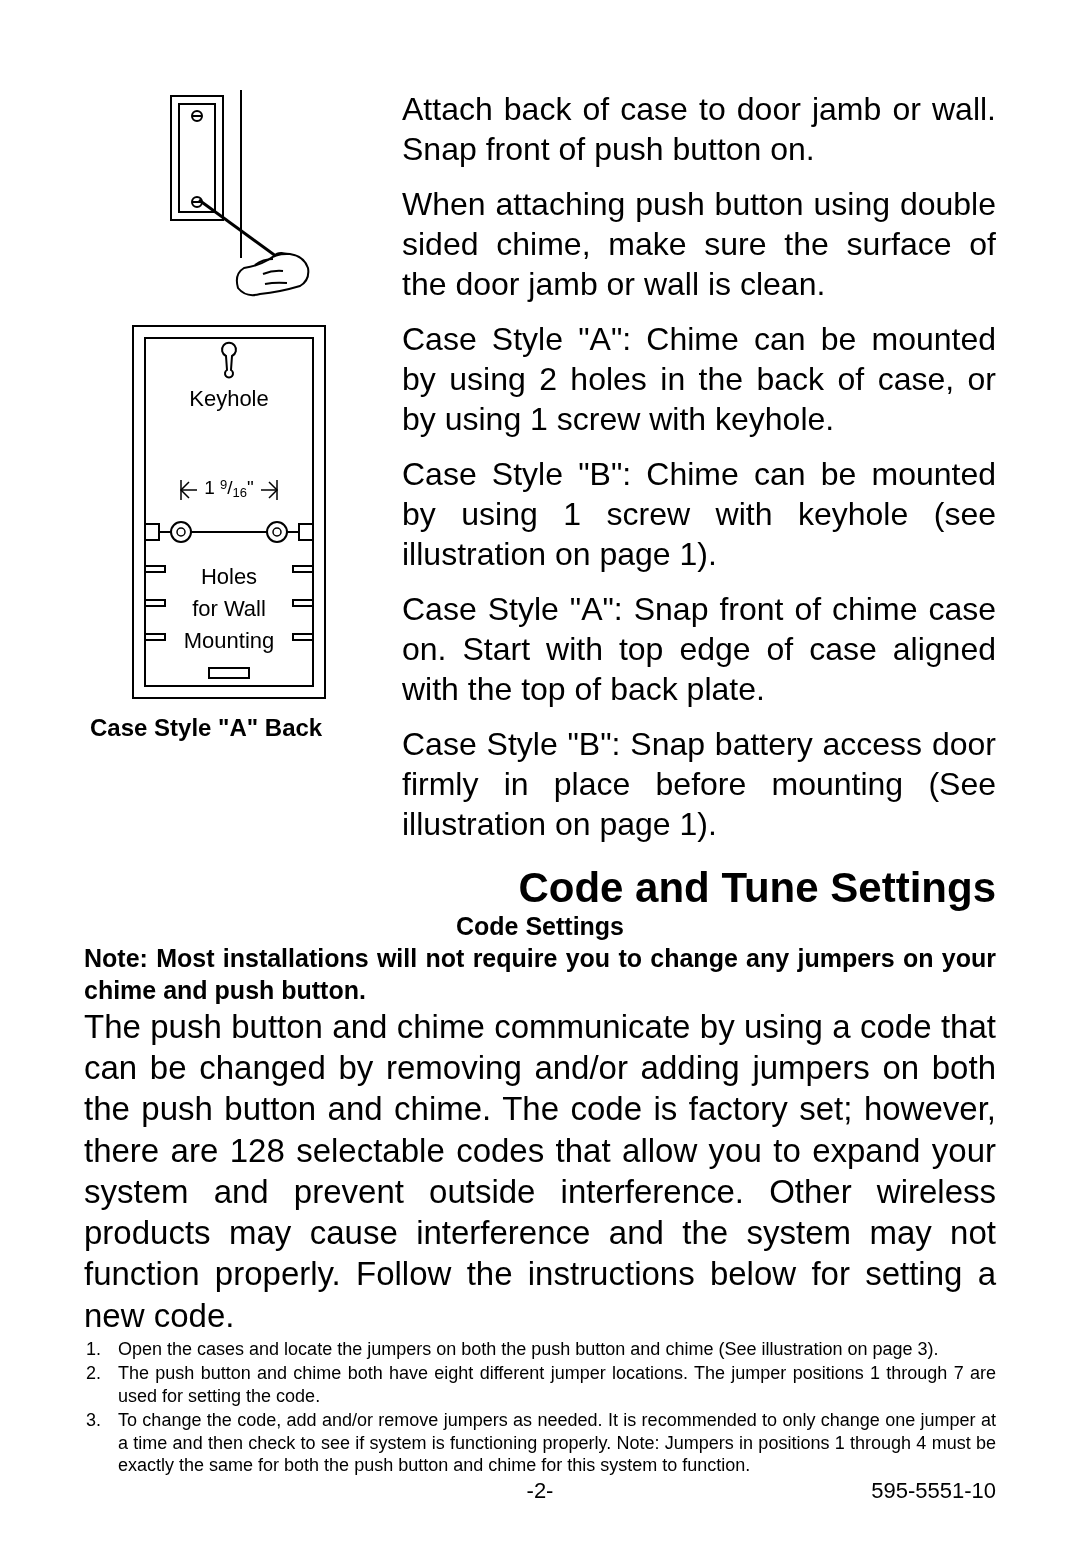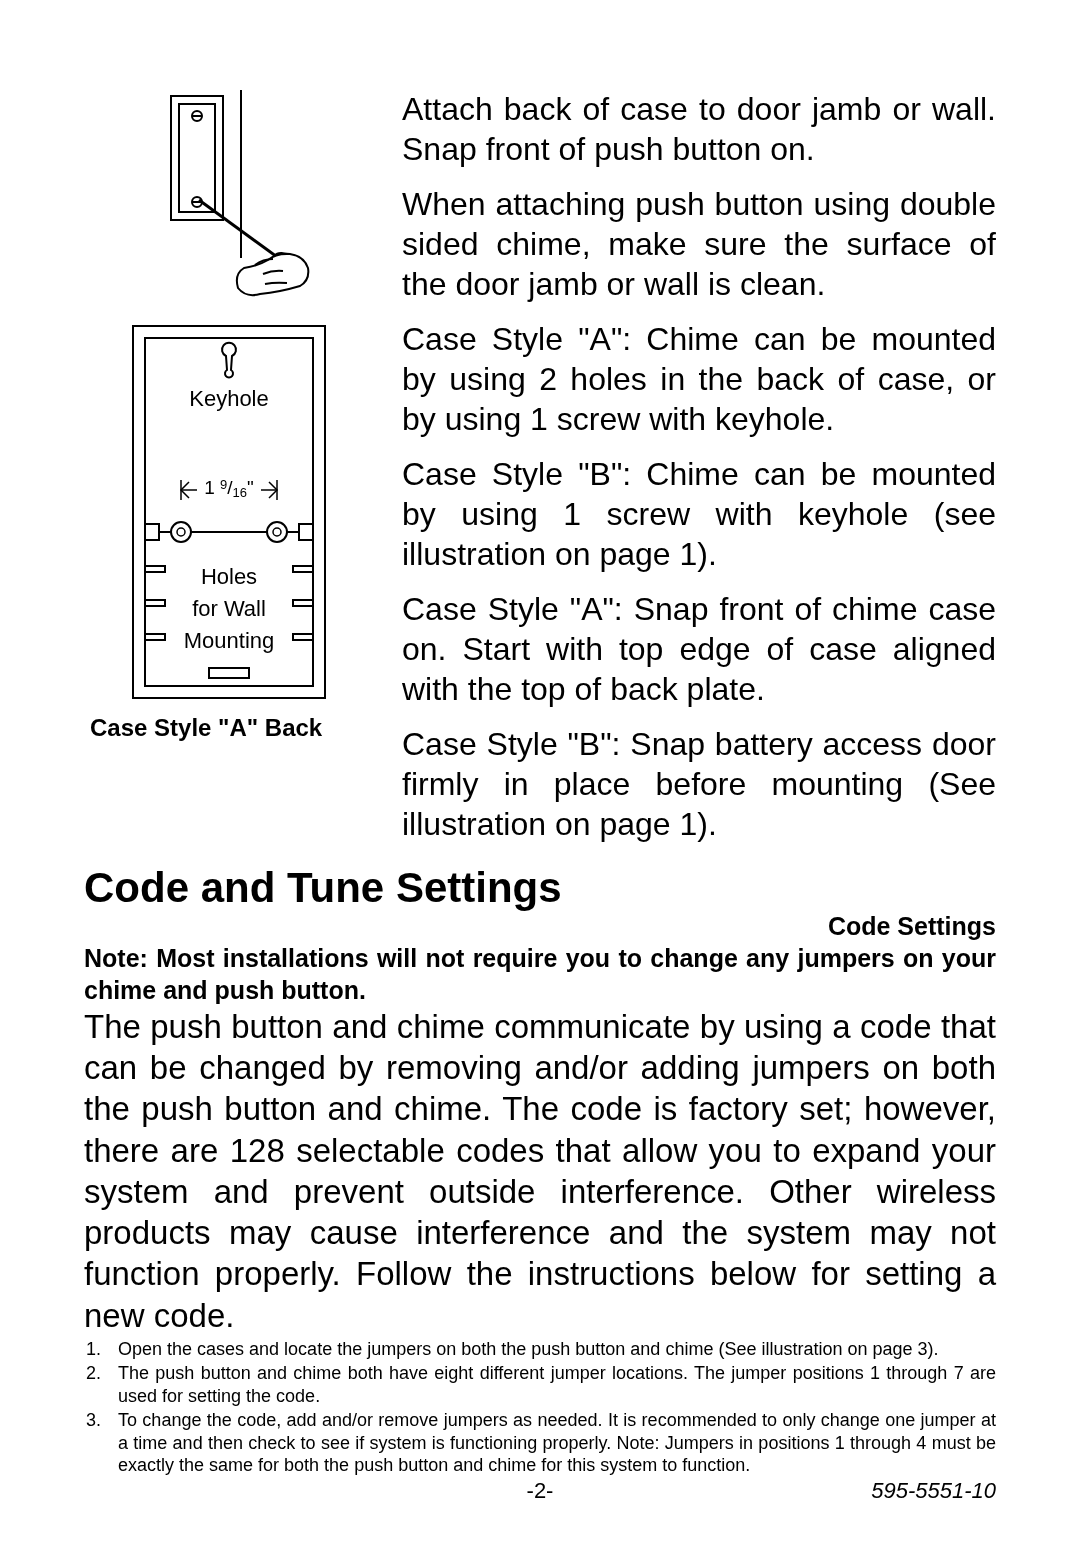--- a/index.html
+++ b/index.html
@@ -47,28 +47,28 @@
   .caption-bold {
     font-weight: bold;
     font-size: 24px;
     text-align: left;
     margin-top: 4px;
     margin-left: 6px;
   }
   .main-heading {
     font-weight: bold;
     font-size: 42px;
-    text-align: left;
+    text-align: right;
     margin-top: 20px;
     margin-bottom: 0px;
   }
   .sub-heading {
     font-weight: bold;
     font-size: 25px;
-    text-align: right;
+    text-align: center;
     margin-top: 0px;
     margin-bottom: 2px;
   }
   .note-bold {
     font-weight: bold;
     font-size: 25px;
     line-height: 1.25;
     text-align: justify;
   }
   .body-text {
@@ -97,21 +97,20 @@
     display: flex;
     justify-content: space-between;
     font-size: 22px;
   }
   .footer .page-num {
     position: absolute;
     left: 50%;
     transform: translateX(-50%);
   }
   .footer .doc-num {
-    font-style: italic;
     margin-left: auto;
   }
   svg text {
     font-family: Arial, Helvetica, sans-serif;
   }
 </style>
 </head>
 <body>
 
 <div class="page">

